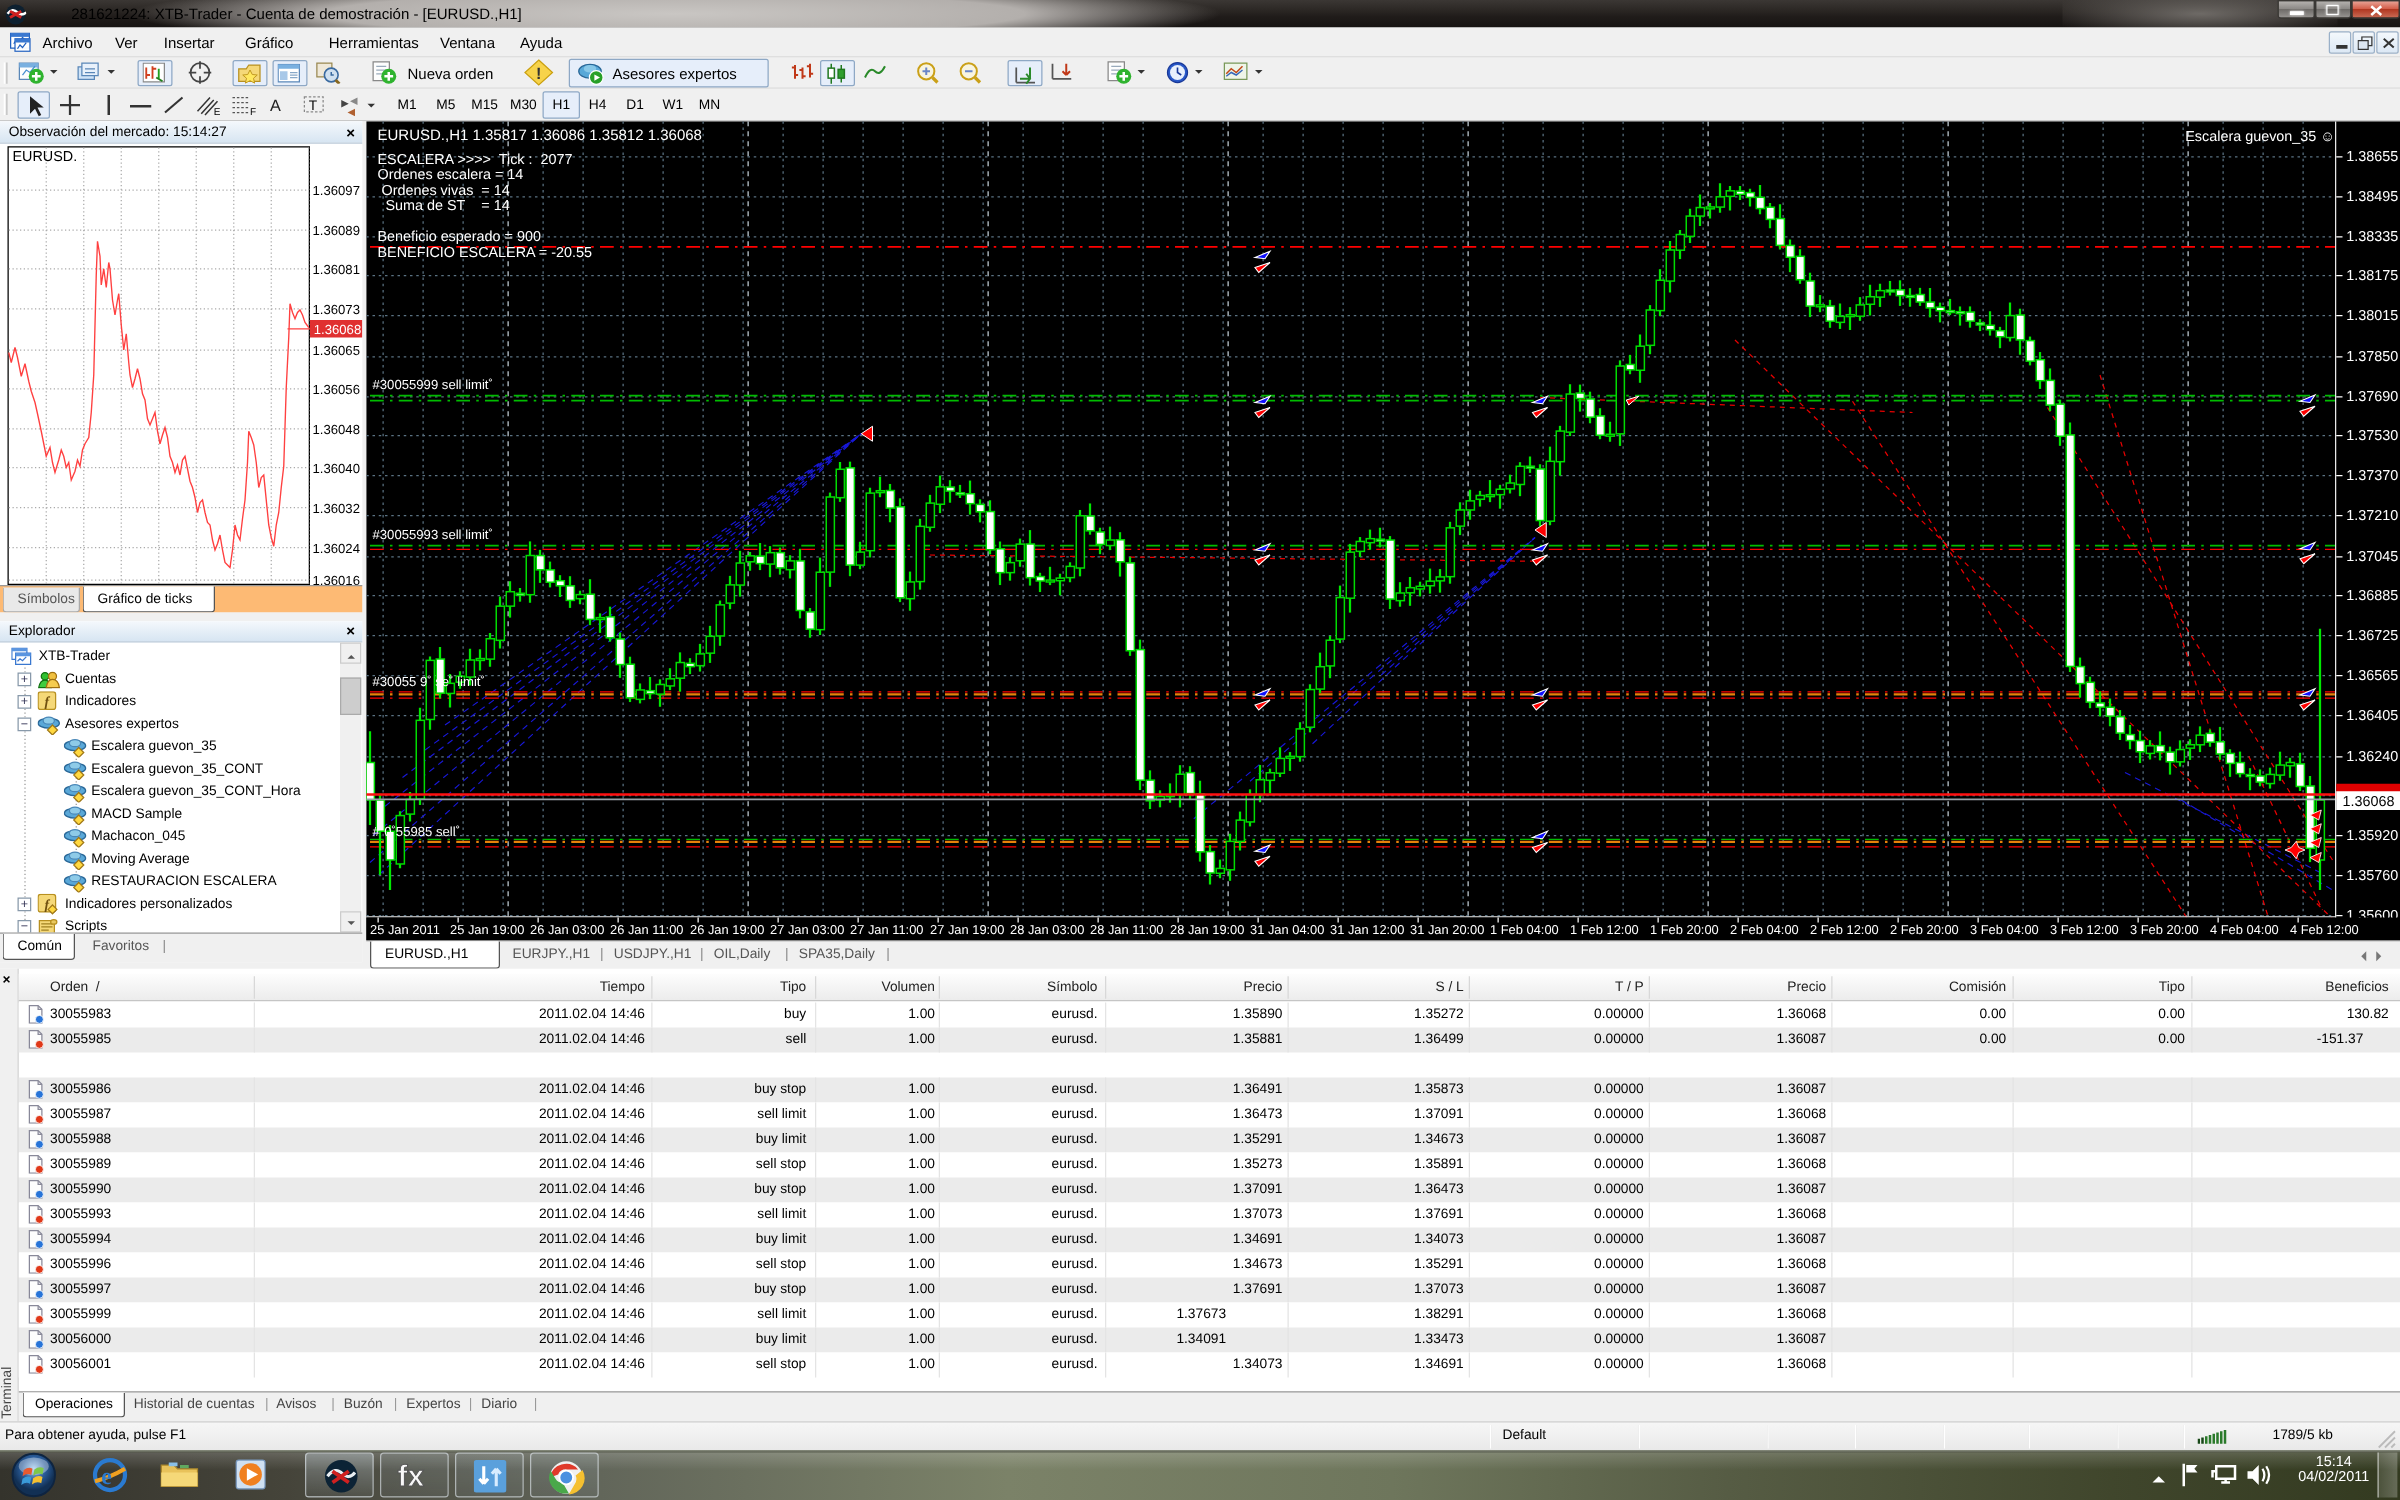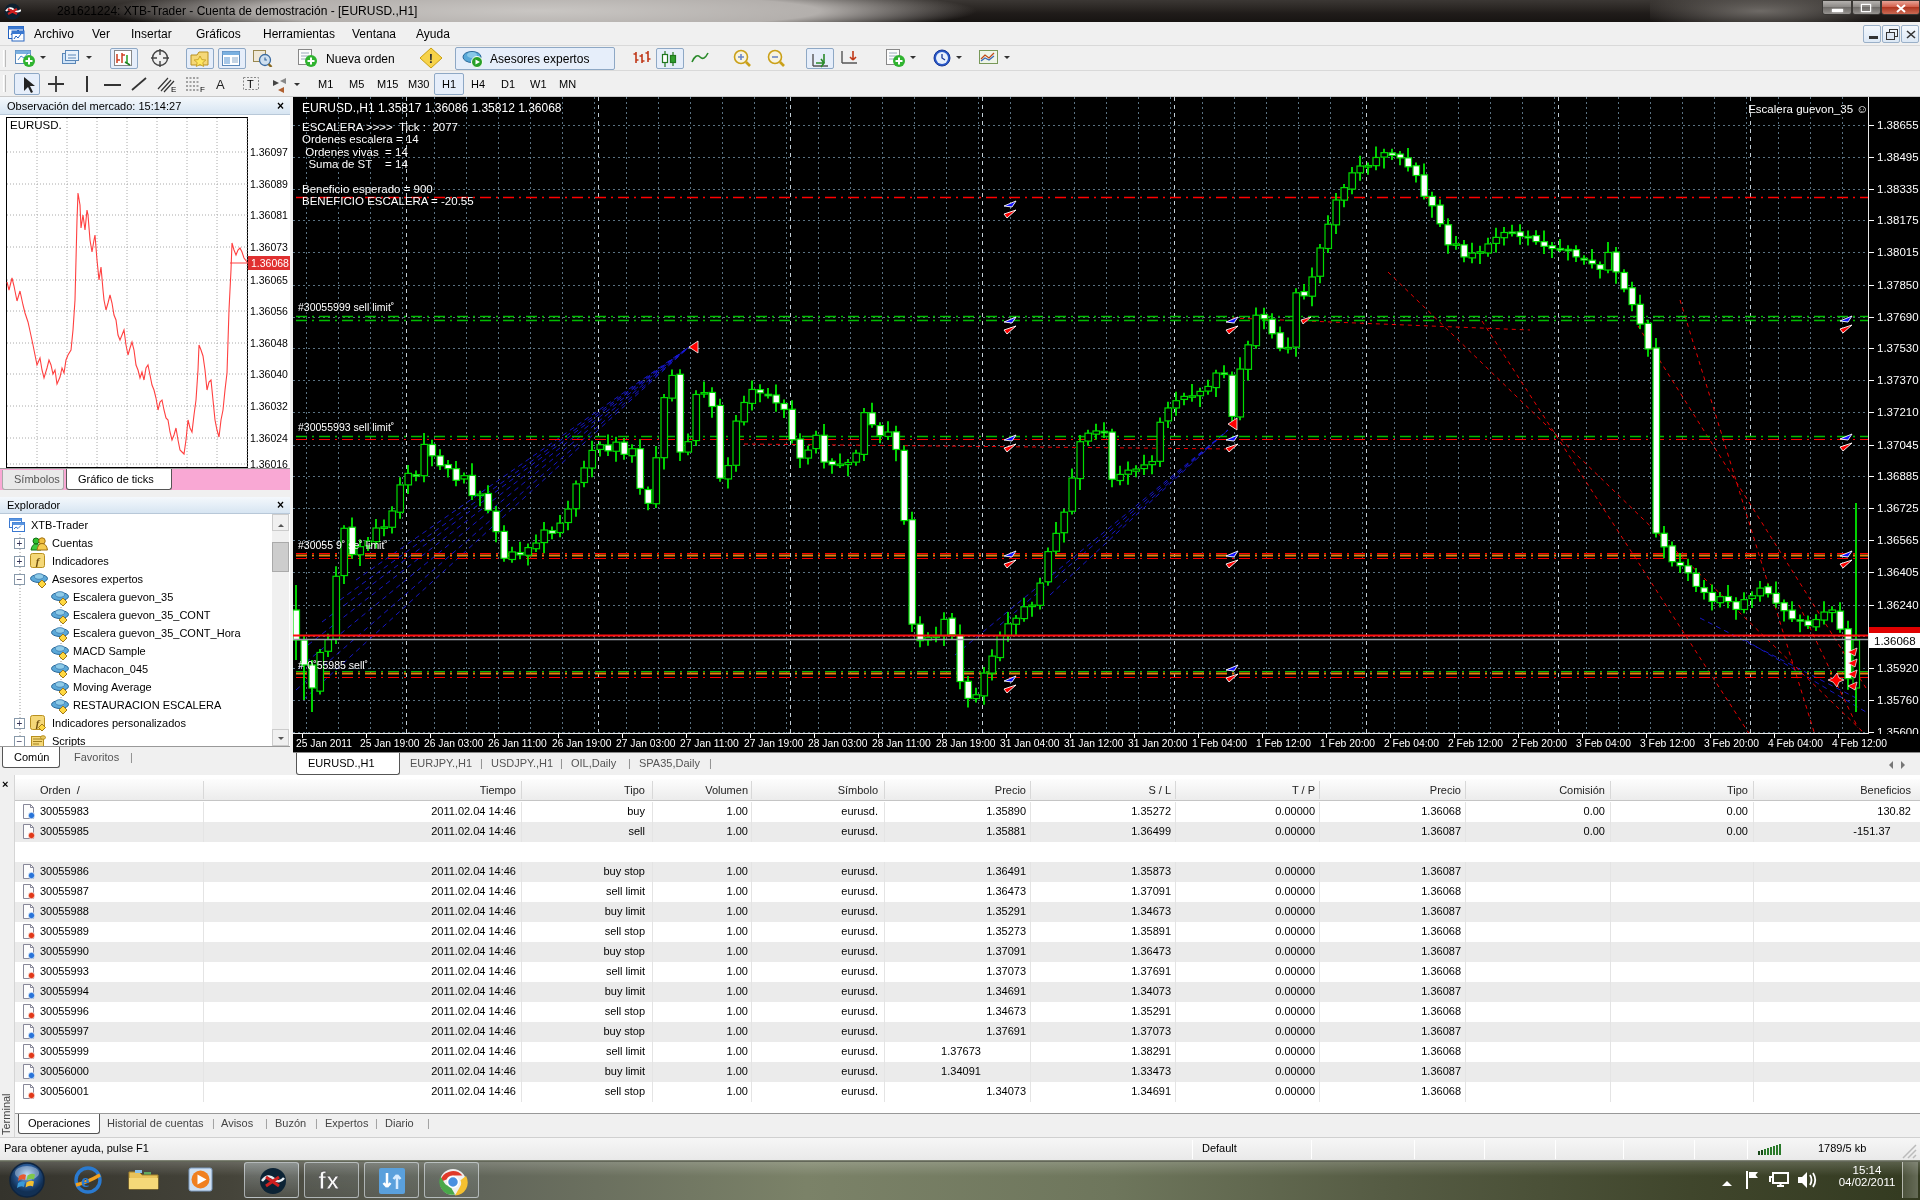--- a/index.html
+++ b/index.html
@@ -33,21 +33,21 @@
       <rect x="0.5" y="0.5" width="15" height="12" fill="#fff" stroke="#2060c0"></rect>
       <rect x="0.5" y="0.5" width="15" height="3" fill="#3a78d0"></rect>
       <path d="M3 9 l2 -3 l2 2 l3 -4 l3 3" stroke="#2060c0" fill="none"></path>
       <rect x="4" y="5" width="12" height="10" fill="#fff" stroke="#2060c0" opacity="0.95"></rect>
       <rect x="4" y="5" width="12" height="3" fill="#3a78d0"></rect>
       <path d="M6 13 l2 -3 l2 2 l3 -4" stroke="#2060c0" fill="none"></path>
     </svg>
     <div class="abs t12" style="left:34px;top:5px;color:#000">Archivo</div>
     <div class="abs t12" style="left:92px;top:5px;color:#000">Ver</div>
     <div class="abs t12" style="left:131px;top:5px;color:#000">Insertar</div>
-    <div class="abs t12" style="left:196px;top:5px;color:#000">Gráficos</div>
+    <div class="abs t12" style="left:196px;top:5px;color:#000">Gráfico</div>
     <div class="abs t12" style="left:263px;top:5px;color:#000">Herramientas</div>
     <div class="abs t12" style="left:352px;top:5px;color:#000">Ventana</div>
     <div class="abs t12" style="left:416px;top:5px;color:#000">Ayuda</div>
     <div class="abs" style="left:1863px;top:3px;width:18px;height:18px;background:linear-gradient(180deg,#f4f8fc,#dce8f5);border:1px solid #9ab0c8;border-radius:2px">
       <div class="abs" style="left:5px;top:10px;width:9px;height:3px;background:#333"></div>
     </div>
     <div class="abs" style="left:1882px;top:3px;width:18px;height:18px;background:linear-gradient(180deg,#f4f8fc,#dce8f5);border:1px solid #9ab0c8;border-radius:2px">
       <svg class="abs" style="left:3px;top:3px" width="13" height="12">
         <rect x="3.5" y="0.5" width="8" height="7" fill="none" stroke="#333"></rect>
         <rect x="0.5" y="3.5" width="8" height="7" fill="#dce6f2" stroke="#333"></rect>
@@ -271,21 +271,21 @@
       <line x1="7" y1="323" x2="247" y2="323" stroke="#aaa" stroke-width="1" stroke-dasharray="1,2"></line>
       <text x="250" y="327" fill="#000" font-size="10.5" font-family="Liberation Sans">1.36024</text>
       <line x1="7" y1="349" x2="247" y2="349" stroke="#aaa" stroke-width="1" stroke-dasharray="1,2"></line>
       <text x="250" y="353" fill="#000" font-size="10.5" font-family="Liberation Sans">1.36016</text>
       <polyline points="7,167 9,175 12,163 14,171 17,186 20,176 23,190 25,198 28,207 30,216 33,230 35,240 37,250 40,243 42,255 44,263 47,253 49,245 51,250 53,259 55,255 57,269 60,262 62,253 64,258 66,245 68,240 71,235 73,215 75,185 77,105 78,78 80,90 81,113 83,100 85,115 87,95 88,100 90,125 92,137 94,125 95,120 97,145 99,165 101,152 103,175 104,185 106,195 108,188 110,180 112,188 114,200 116,205 118,220 120,225 122,220 124,215 126,230 128,240 130,233 132,227 134,235 136,250 138,255 140,263 142,257 144,265 146,253 148,250 150,260 152,270 154,275 156,283 158,295 160,287 162,285 164,295 166,303 168,305 170,317 172,325 174,320 176,313 178,325 180,335 182,337 184,339 186,325 188,305 190,313 192,317 194,300 196,285 198,255 199,230 201,235 203,241 205,255 207,275 209,267 211,265 213,285 215,305 217,315 219,322 221,305 223,295 225,275 227,258 229,195 231,155 232,128 234,135 236,140 238,135 240,133 242,137 244,143 247,147" fill="none" stroke="#ff4040" stroke-width="1.1"></polyline>
       <line x1="230" y1="148" x2="248" y2="148" stroke="#ff4040" stroke-width="1"></line>
       <rect x="248" y="141" width="42" height="14" fill="#e03030"></rect>
       <text x="251" y="152" fill="#fff" font-size="10.5" font-family="Liberation Sans">1.36068</text>
       <text x="10" y="14" fill="#000" font-size="11.5" font-family="Liberation Sans">EURUSD.</text>
     </svg>
-    <div class="abs" style="left:0;top:371px;width:290px;height:22px;background:#f9a8d4;border-top:1px solid #999">
+    <div class="abs" style="left:0;top:371px;width:290px;height:22px;background:#fdba74;border-top:1px solid #999">
 <div class="abs" style="left:2px;top:1px;width:62px;height:20px;background:#e9e9e9;border:1px solid #aaa;border-top:none;border-radius:0 0 3px 3px"></div>
 <div class="abs t11" style="left:14px;top:4px;color:#555">Símbolos</div>
 <div class="abs" style="left:66px;top:0px;width:106px;height:21px;background:#fff;border:1px solid #555;border-top:none;border-radius:0 0 3px 3px"></div>
 <div class="abs t11" style="left:78px;top:4px;color:#000">Gráfico de ticks</div>
 </div>
   </div>
 <div class="abs" style="left:0;top:490px;width:290px;height:7px;background:#f0f0f0"></div>
 <div class="abs" style="left:0;top:497px;width:290px;height:273px;background:#fff">
     <div class="abs" style="left:0;top:0;width:290px;height:17px;background:linear-gradient(180deg,#f4f8fc,#d7e5f2);border-bottom:1px solid #b8c8d8">
       <div class="abs t11" style="left:7px;top:2px;color:#000">Explorador</div>

